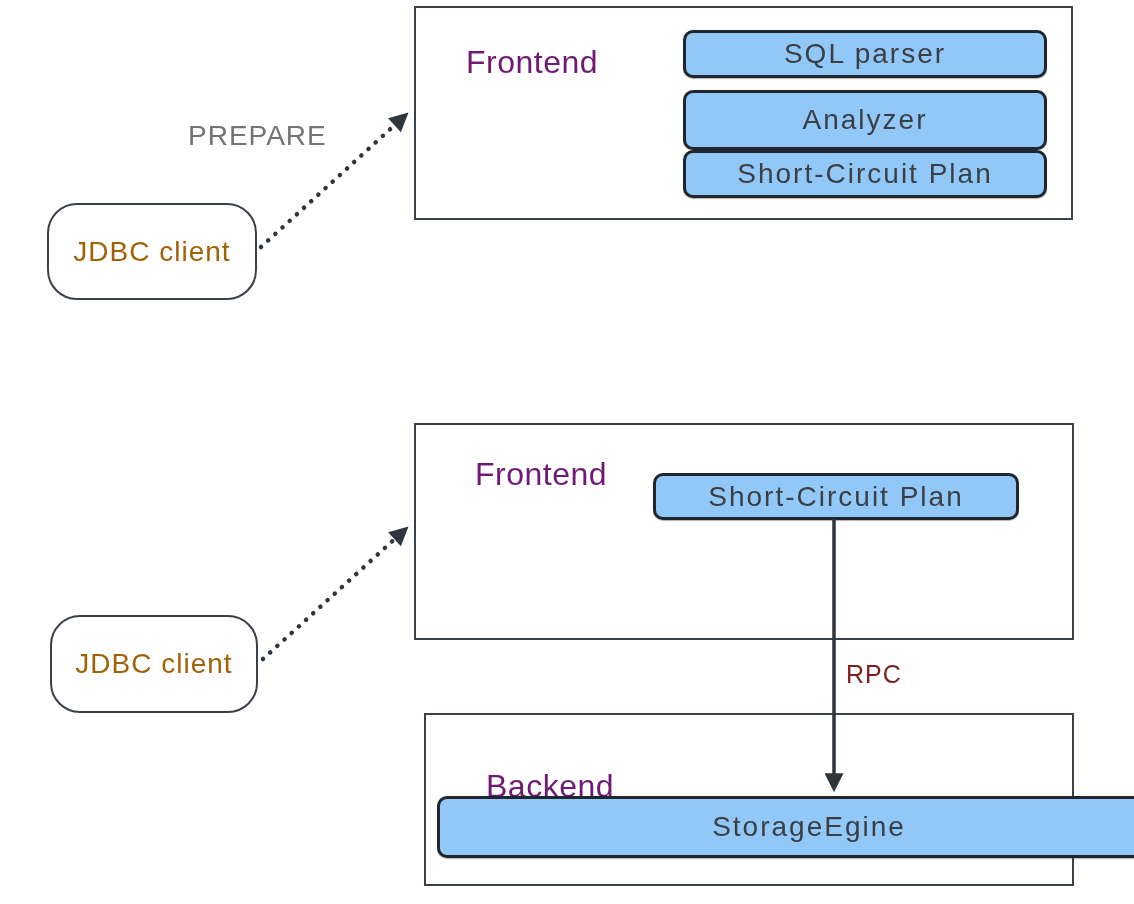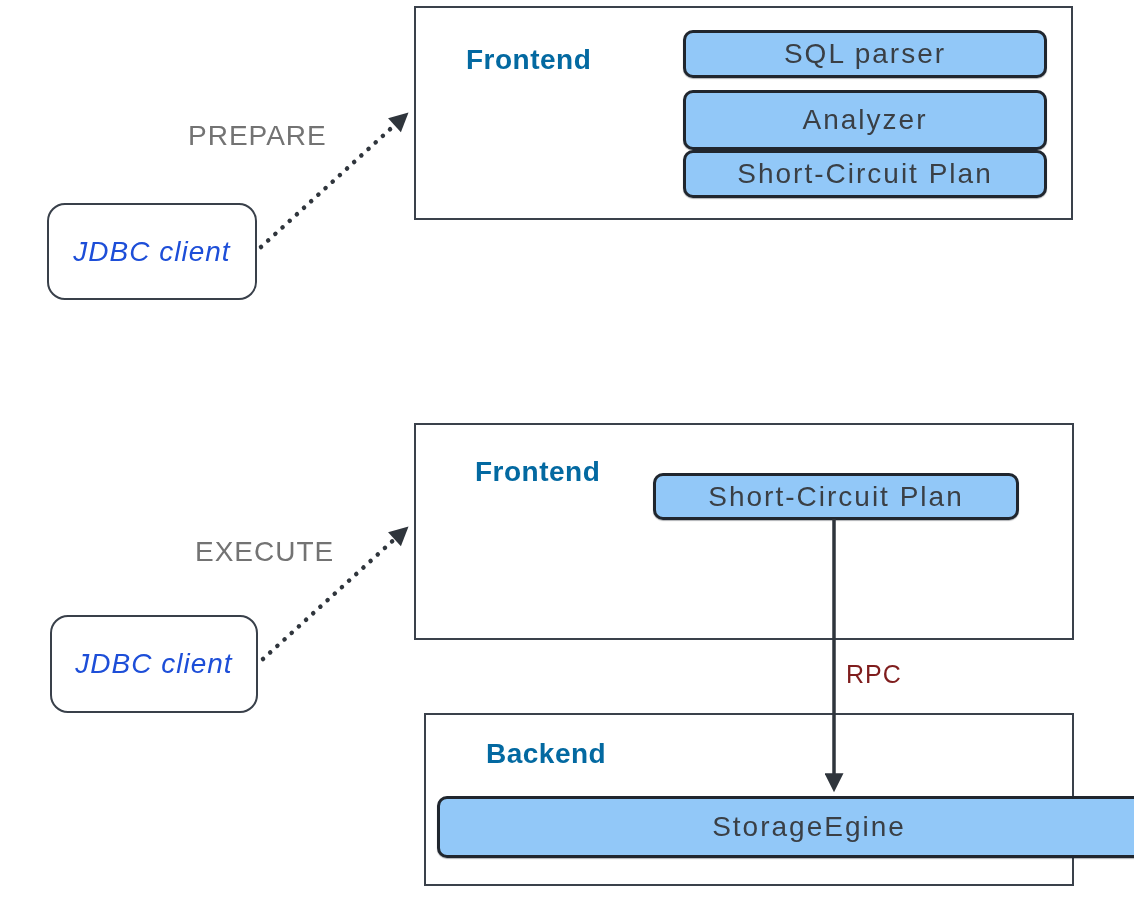--- a/index.html
+++ b/index.html
@@ -17,53 +17,52 @@
   }
   .canvas * { box-sizing: border-box; }
 
   .outer-box {
     position: absolute;
     background: #ffffff;
     border: 2px solid #3a414b;
   }
   .container-label {
     position: absolute;
-    font-size: 28px;
-    font-weight: bold;
+    font-size: 32px;
+    font-weight: normal;
     letter-spacing: 0.5px;
-    color: #0369a1;
+    color: #701a75;
     white-space: nowrap;
   }
   .component {
     position: absolute;
     background: #92c8f8;
     border: 3px solid #20262e;
     border-radius: 10px;
     display: flex;
     align-items: center;
     justify-content: center;
     font-size: 28px;
     letter-spacing: 2px;
     color: #3a3f45;
     white-space: nowrap;
     box-shadow: 0 1px 1px rgba(32,38,46,0.35);
   }
   .stadium {
     position: absolute;
     background: #ffffff;
     border: 2px solid #39404a;
-    border-radius: 18px;
+    border-radius: 30px;
     display: flex;
     align-items: center;
     justify-content: center;
     font-size: 28px;
     letter-spacing: 1px;
-    color: #1d4ed8;
+    color: #a16207;
     white-space: nowrap;
-    font-style: italic;
   }
   .edge-label {
     position: absolute;
     font-size: 28px;
     letter-spacing: 1px;
     color: #737373;
     white-space: nowrap;
   }
   .rpc-label {
     position: absolute;
@@ -83,21 +82,21 @@
   #label-prepare     { left: 188px; top: 120px; }
 
   
   #frontend-bottom      { left: 414px; top: 423px; width: 660px; height: 217px; }
   #label-frontend-bottom{ left: 475px; top: 456px; }
   #comp-scp-bottom      { left: 653px; top: 473px; width: 366px; height: 47px; }
   #jdbc-bottom          { left: 50px;  top: 615px; width: 208px; height: 98px; }
   #label-execute        { left: 195px; top: 536px; }
   #label-rpc            { left: 846px; top: 660px; }
   #backend-box          { left: 424px; top: 713px; width: 650px; height: 173px; }
-  #label-backend        { left: 486px; top: 738px; }
+  #label-backend        { left: 486px; top: 768px; }
   #comp-storage         { left: 437px; top: 796px; width: 744px; height: 62px; justify-content: center; }
 
   .arrow-layer {
     position: absolute;
     left: 0; top: 0;
     width: 1134px;
     height: 904px;
     pointer-events: none;
   }
 </style>
@@ -127,21 +126,20 @@
   <div class="outer-box" id="frontend-bottom"></div>
   <div class="container-label" id="label-frontend-bottom">Frontend</div>
 
   <div class="component" id="comp-scp-bottom">
     <span>Short-Circuit Plan</span>
   </div>
 
   <div class="stadium" id="jdbc-bottom">
     <span>JDBC client</span>
   </div>
-  <div class="edge-label" id="label-execute">EXECUTE</div>
 
   <div class="rpc-label" id="label-rpc">RPC</div>
 
   <div class="outer-box" id="backend-box"></div>
   <div class="container-label" id="label-backend">Backend</div>
 
   <div class="component" id="comp-storage">
     <span>StorageEgine</span>
   </div>
 

